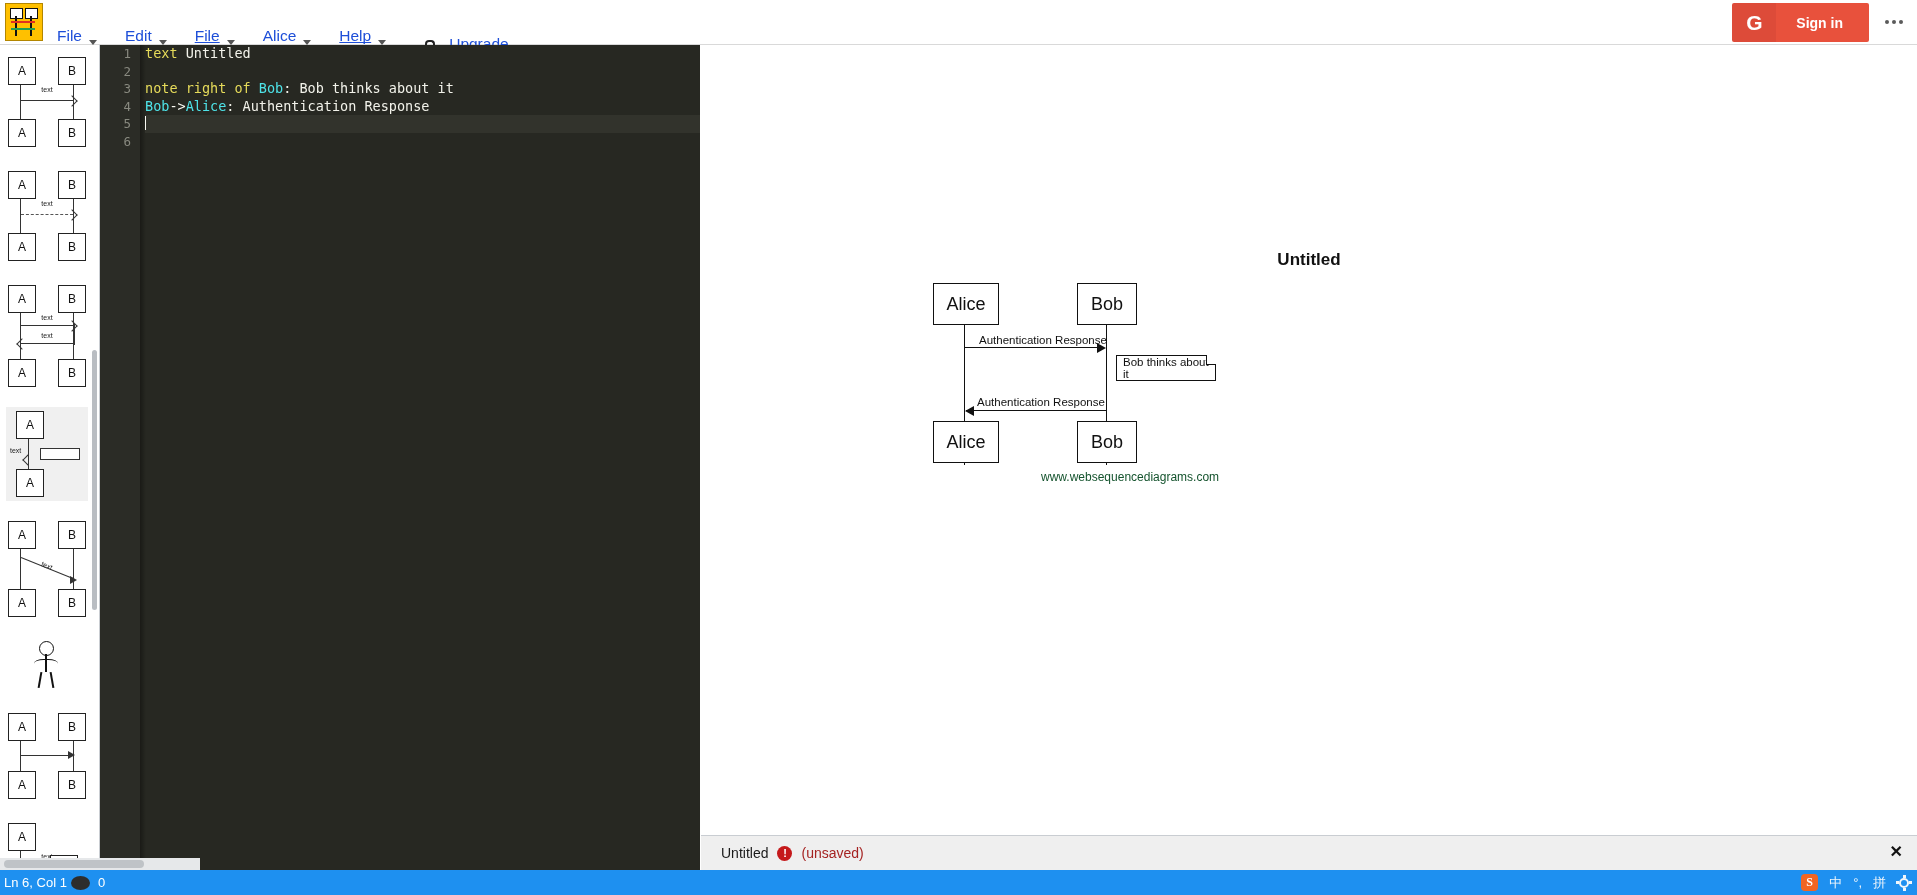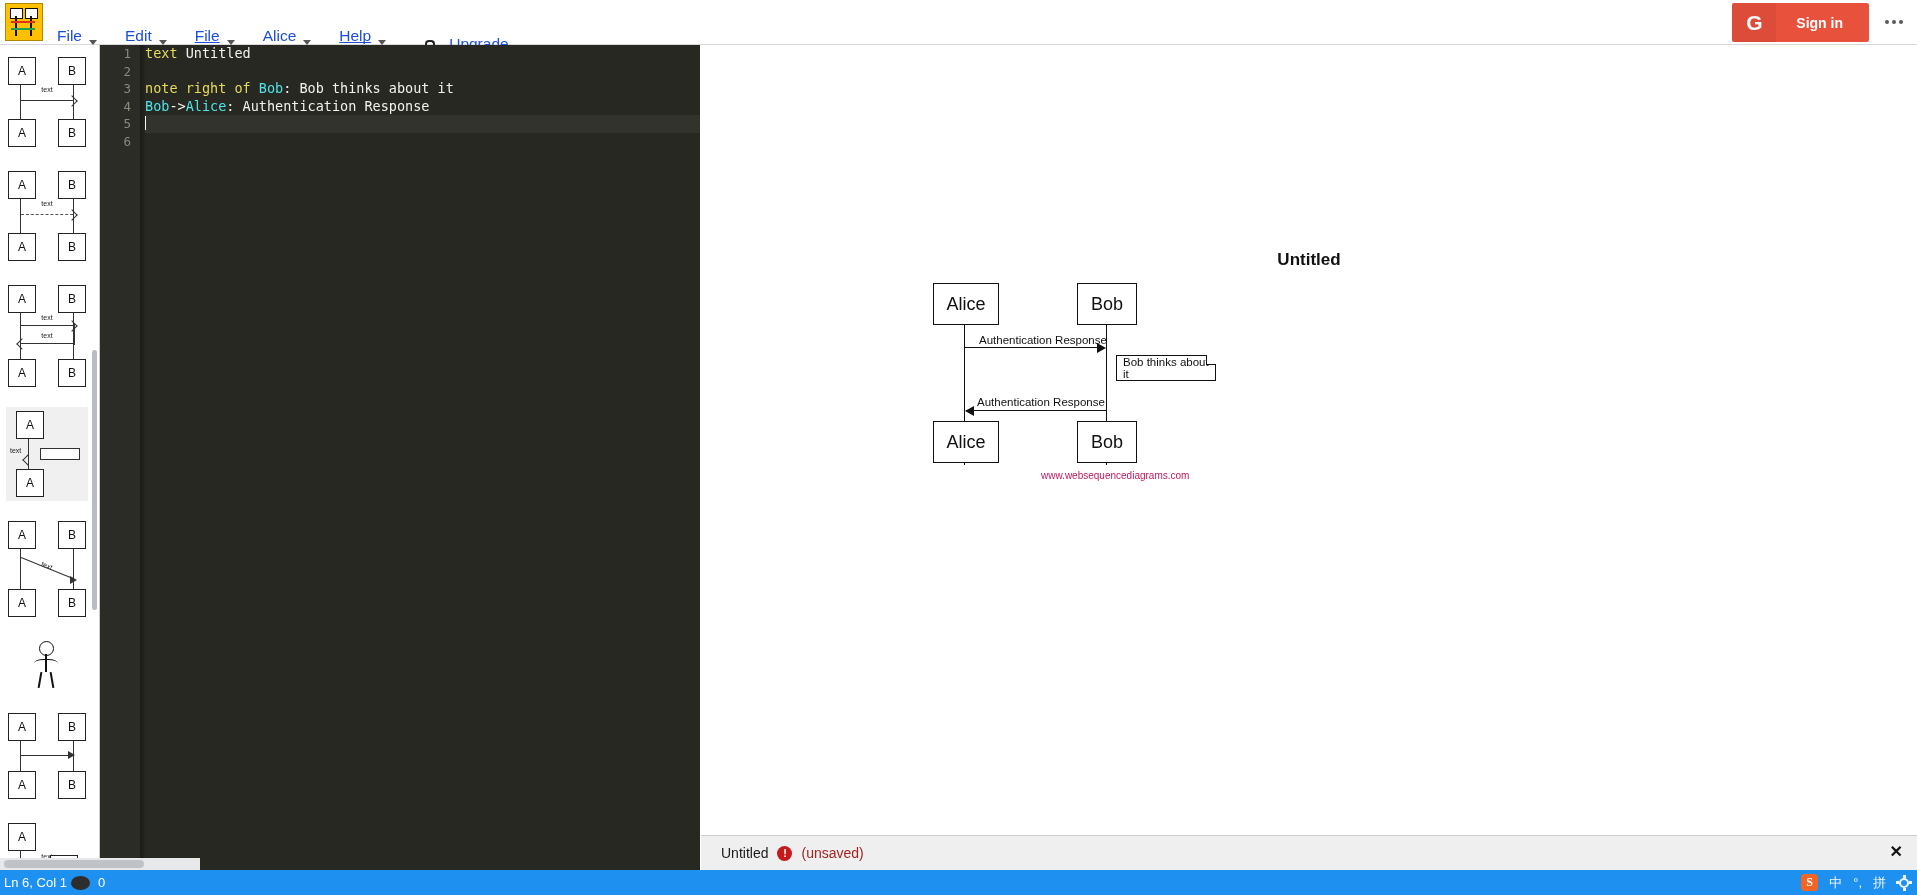--- a/index.html
+++ b/index.html
@@ -188,21 +188,21 @@
     position:absolute;border:1.3px solid #111;background:#fff;
     font-size:11.5px;color:#111;display:flex;align-items:center;
     padding:0 6px;box-sizing:border-box;
     font-family:"Liberation Sans",sans-serif;
   }
   #dnote .fold{
     position:absolute;right:-1px;top:-1px;width:9px;height:9px;
     background:#fff;border-left:1.3px solid #111;border-bottom:1.3px solid #111;
   }
   #dfooter{
-    position:absolute;font-size:10px;color:#be185d;
+    position:absolute;font-size:12px;color:#14532d;
     font-family:"Liberation Sans",sans-serif;
   }
 
   
   #filebar{
     position:absolute;left:701px;top:835px;width:1216px;height:35px;
     background:#efefef;border-top:1px solid #c9cdd2;
     display:flex;align-items:center;box-sizing:border-box;
   }
   #filebar .fname{font-size:14px;color:#1a1a1a;margin-left:20px;}

